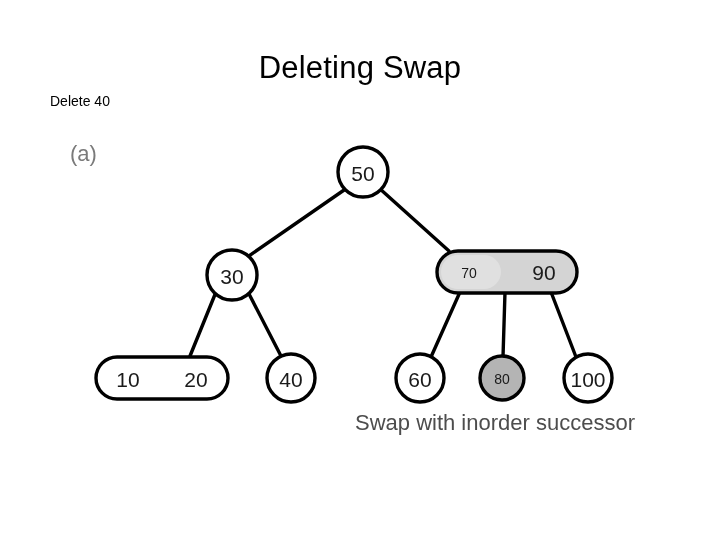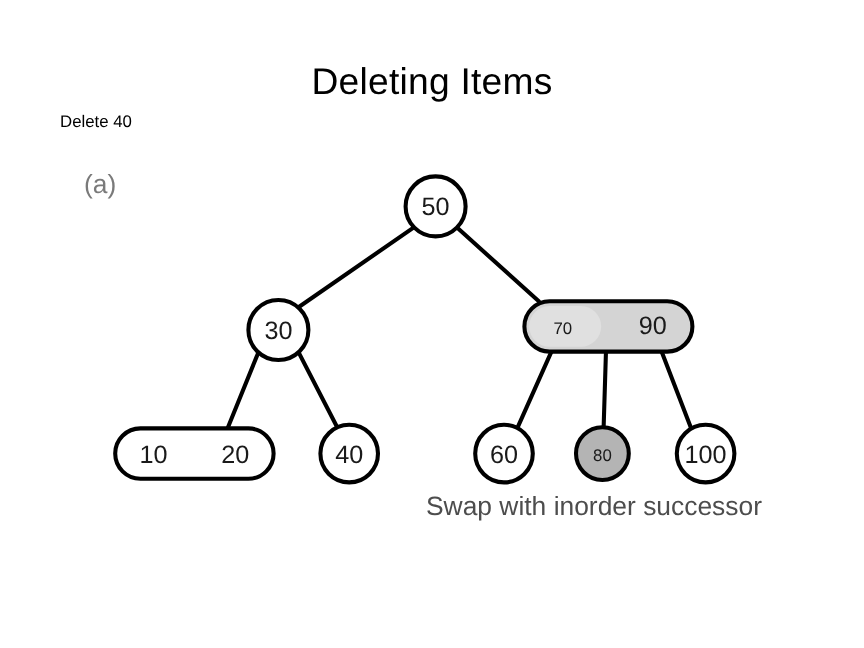--- a/index.html
+++ b/index.html
@@ -95,21 +95,21 @@
     font-size: 22px;
     text-anchor: middle;
     dominant-baseline: central;
   }
 </style>
 </head>
 <body>
 
 <div id="slide">
 
-  <div id="slide-title">Deleting Items</div>
+  <div id="slide-title">Deleting Swap</div>
 
   <div id="delete-label">Delete 40</div>
 
   <div id="figure-area">
     <svg id="tree-svg" viewBox="0 0 720 330" xmlns="http://www.w3.org/2000/svg">
 
       <g>
         <line class="edge" x1="347" y1="68" x2="243" y2="140"></line>
         <line class="edge" x1="379" y1="68" x2="449" y2="131"></line>
         <line class="edge" x1="216" y1="172" x2="190" y2="236"></line>

